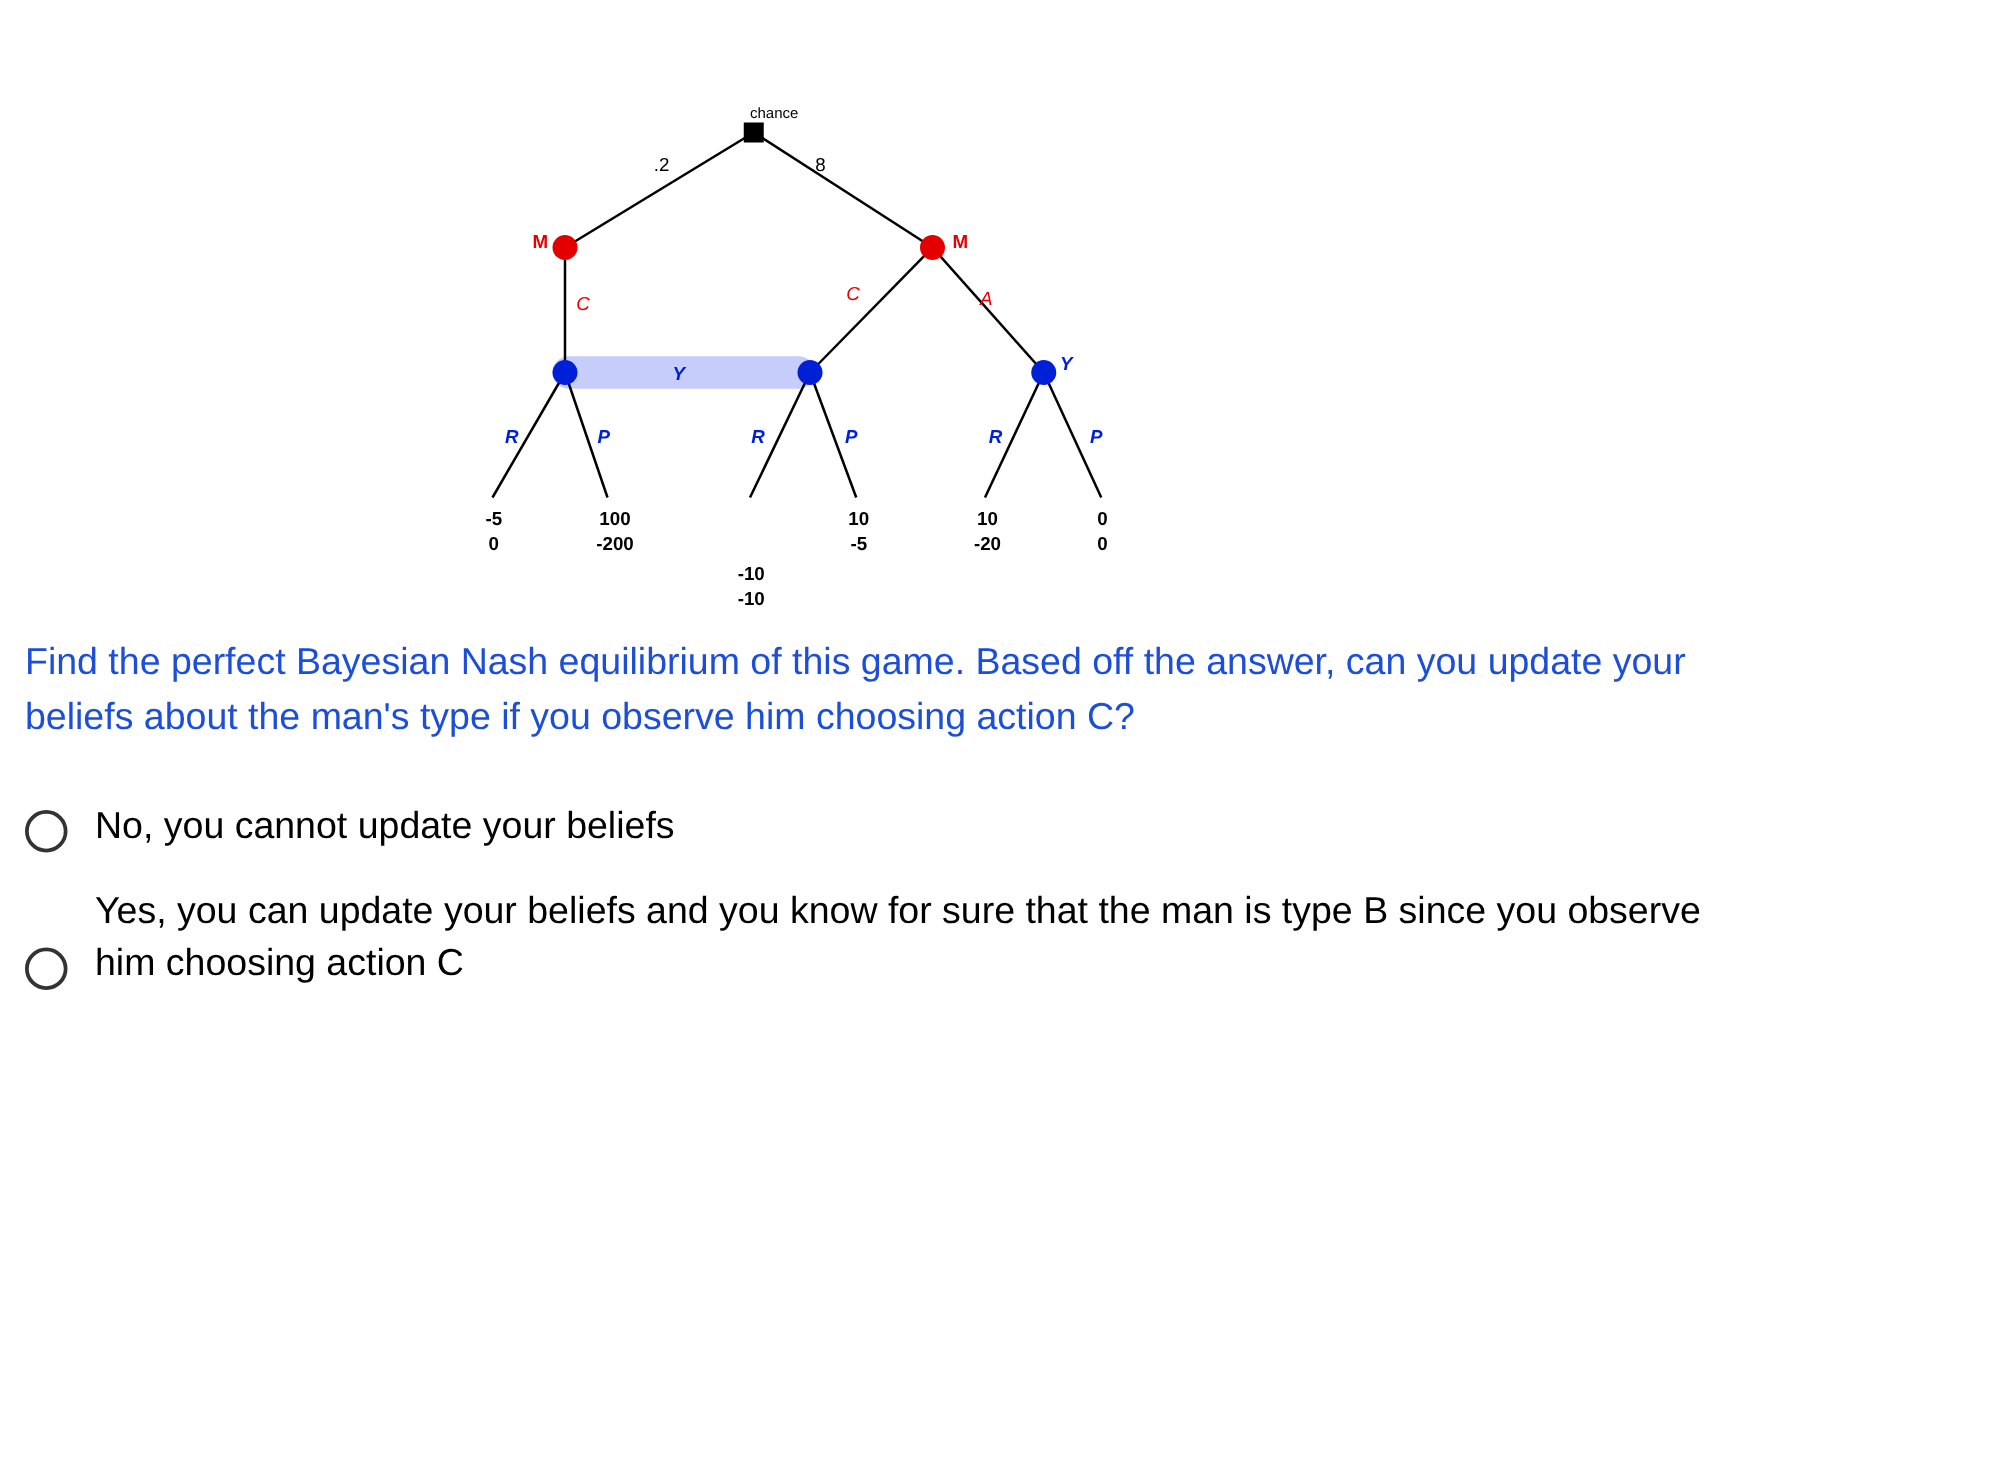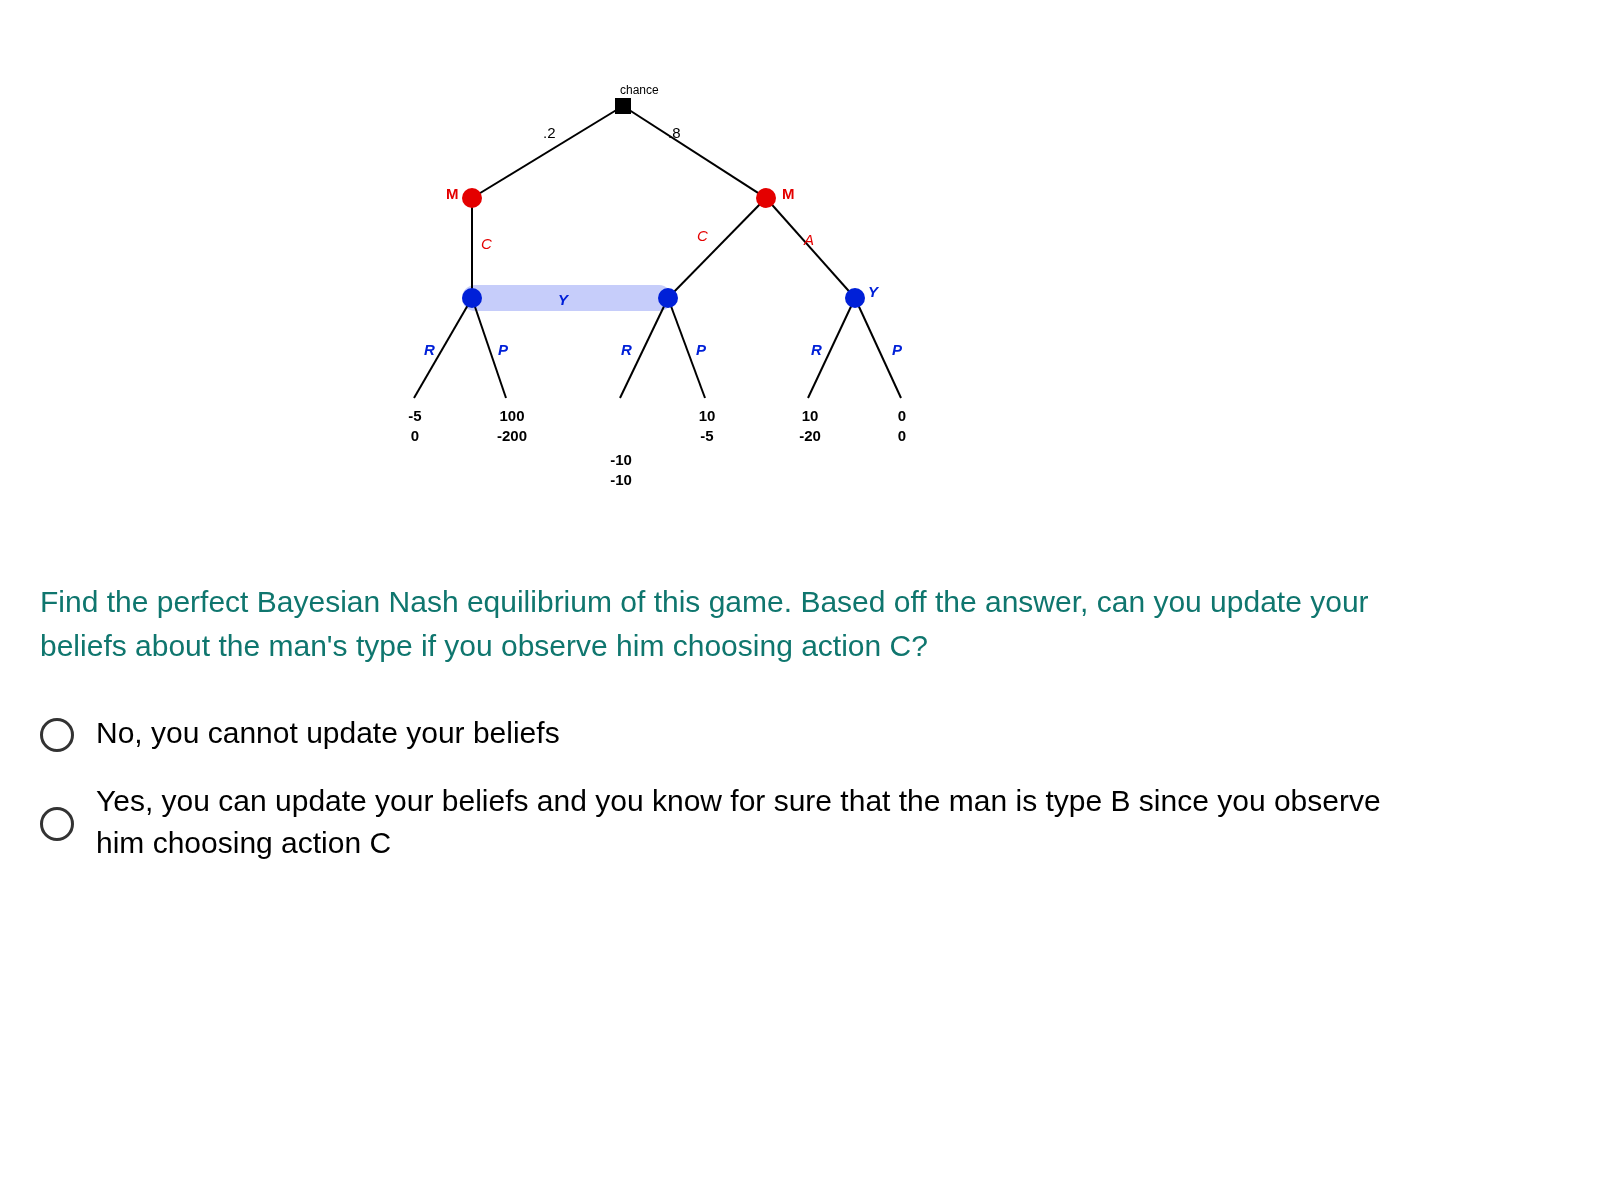--- a/index.html
+++ b/index.html
@@ -6,21 +6,21 @@
     margin: 0;
     padding: 0;
     background: #fff;
     font-family: -apple-system, BlinkMacSystemFont, "Segoe UI", Helvetica, Arial, sans-serif;
     color: #000;
   }
   .page {
     width: 1602px;
     height: 1180px;
     box-sizing: border-box;
-    padding: 30px 40px 40px 40px;
+    padding: 30px 40px 40px 20px;
     position: relative;
   }
   .tree-wrap {
     position: relative;
     width: 100%;
     height: 430px;
   }
   svg {
     position: absolute;
     left: 0; top: 0;
@@ -42,34 +42,34 @@
     position: absolute;
     font-family: Arial, Helvetica, sans-serif;
     font-size: 15px;
     font-weight: bold;
     color: #000;
     text-align: center;
     line-height: 1.3;
     white-space: pre;
   }
   .question {
-    margin-top: 120px;
+    margin-top: 48px;
     font-size: 30px;
     line-height: 1.45;
-    color: #0f766e;
+    color: #1d4ed8;
     max-width: 1350px;
     font-weight: 400;
   }
   .options {
     margin-top: 45px;
     max-width: 1350px;
   }
   .option {
     display: flex;
-    align-items: center;
+    align-items: flex-end;
     margin-bottom: 26px;
   }
   .radio {
     flex: 0 0 auto;
     width: 34px;
     height: 34px;
     border: 3px solid #333;
     border-radius: 50%;
     margin-right: 22px;
     margin-top: 4px;

